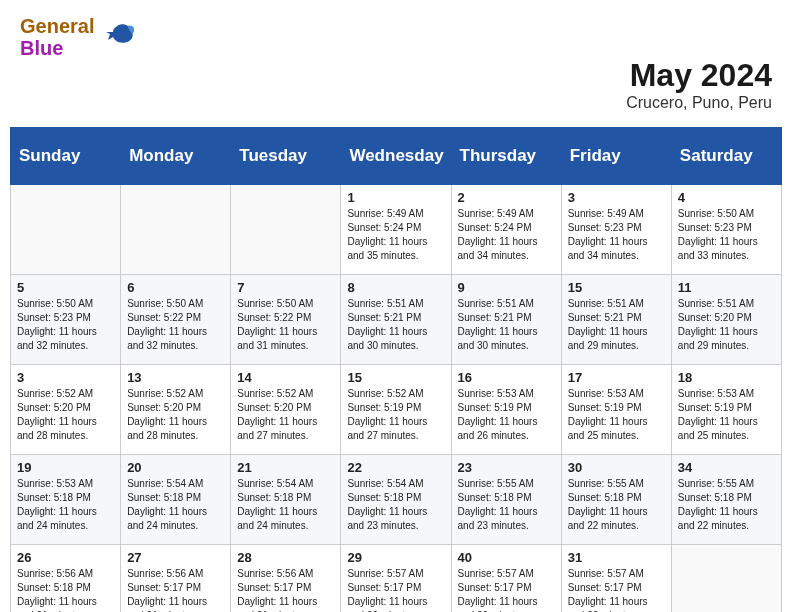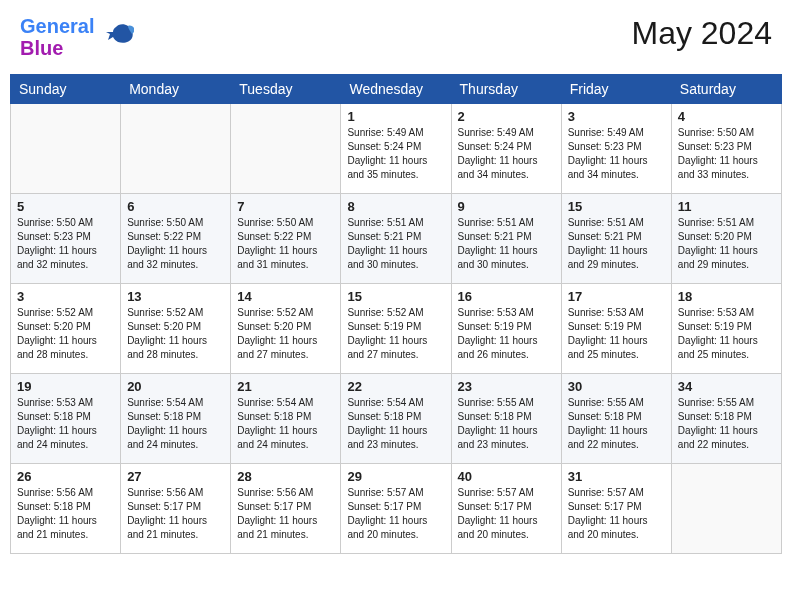--- a/index.html
+++ b/index.html
@@ -25,39 +25,40 @@
       font-size: 22px;
       font-weight: bold;
       color: #1a3a6b;
       line-height: 1.1;
     }
     .title-block {
       text-align: right;
     }
     .main-title {
       font-size: 32px;
-      font-weight: normal;
+      font-weight: bold;
       color: #1a1a1a;
+      margin-top: 42px;
     }
     .subtitle {
       font-size: 16px;
       color: #333;
     }
     .calendar-table {
       width: 100%;
       border-collapse: collapse;
       table-layout: fixed;
     }
     .calendar-table thead tr th {
       background-color: #2255a4;
       color: #fff;
       text-align: left;
-      padding: 6px 8px;
-      font-size: 14px;
-      font-weight: normal;
+      padding: 18px 8px;
+      font-size: 17px;
+      font-weight: bold;
       border: 1px solid #2255a4;
     }
     .calendar-table tbody tr td {
       border: 1px solid #ccc;
       vertical-align: top;
       padding: 5px 6px;
       font-size: 11px;
       color: #222;
       min-height: 80px;
       height: 90px;
@@ -82,32 +83,33 @@
     }
   </style>
 </head>
 <body>
 
 <div class="header">
   <div class="logo">
     <div>
       <div style="display:flex;align-items:center;">
         <div style="line-height:1.1;">
-          <span class="logo-text" style="font-size:20px;font-weight:bold;color:#3b82f6;">General</span><br>
+          <span class="logo-text" style="font-size:20px;font-weight:bold;color:#a16207;">General</span><br>
           <span class="logo-text" style="font-size:20px;font-weight:bold;color:#a21caf;">Blue</span>
         </div>
         <svg width="36" height="30" viewBox="0 0 36 30" style="margin-left:4px;">
           <path d="M18 5 C20 2, 26 1, 30 4 C34 7, 36 12, 34 16 C32 20, 26 22, 20 20 C18 19, 16 17, 15 15 L10 18 L12 12 L8 10 L15 10 C15 8, 16 6, 18 5Z" fill="#2255a4"></path>
           <path d="M30 4 C32 3, 35 4, 36 6 C37 8, 36 11, 34 12 C32 9, 30 6, 30 4Z" fill="#4a90d9"></path>
         </svg>
       </div>
     </div>
   </div>
   <div class="title-block">
     <div class="main-title">May 2024</div>
+    <div class="subtitle">Crucero, Puno, Peru</div>
   </div>
 </div>
 
 <table class="calendar-table">
   <thead>
     <tr>
     <th>Sunday</th>
         <th>Monday</th>
         <th>Tuesday</th>
         <th>Wednesday</th>

